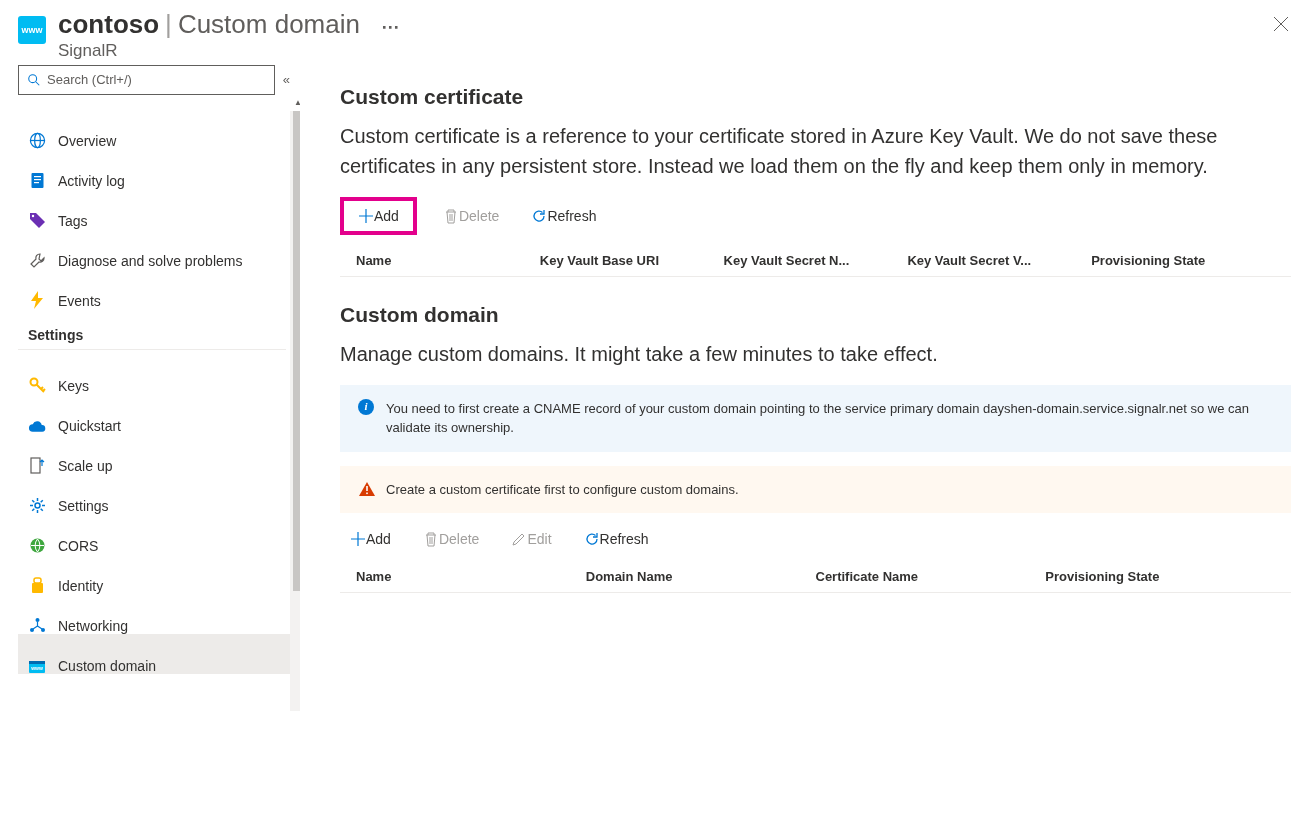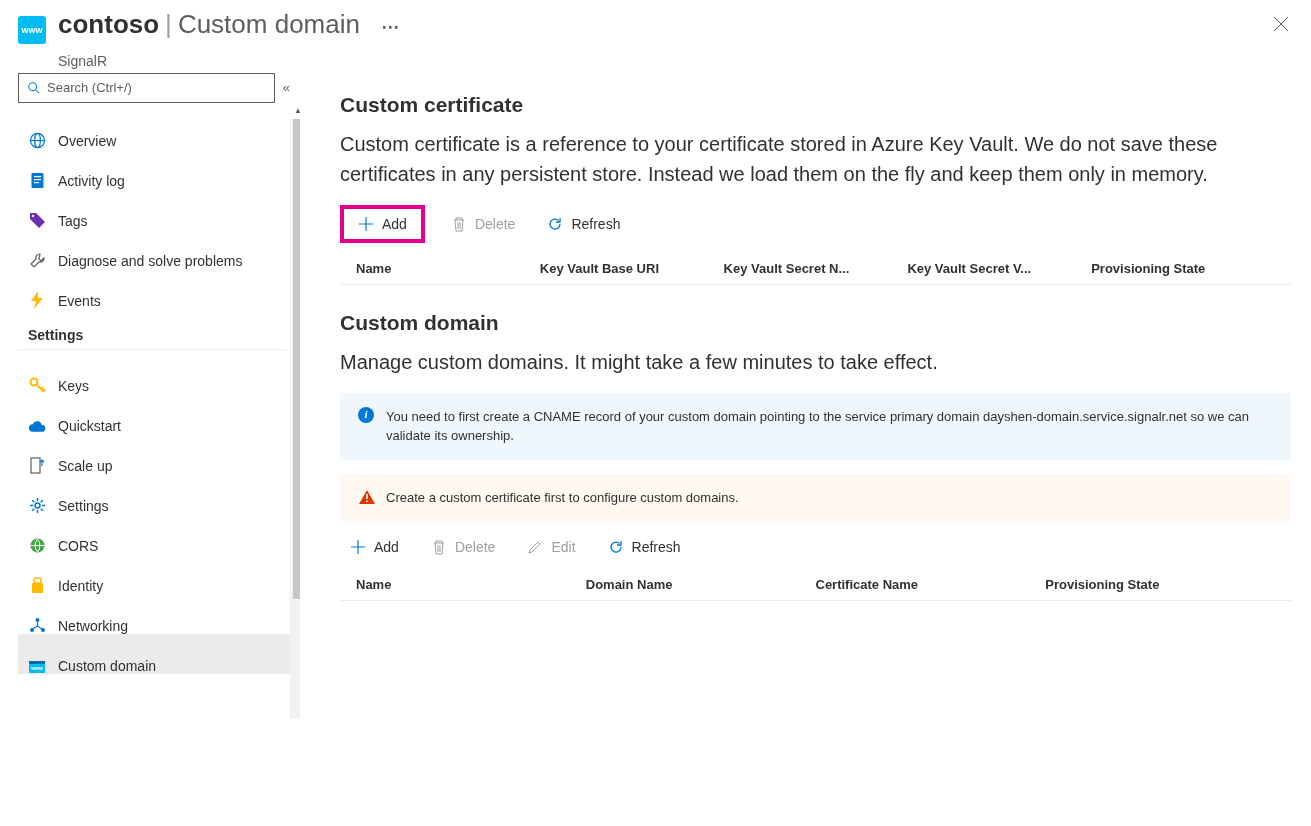--- a/index.html
+++ b/index.html
@@ -4,44 +4,44 @@
 <style>
 html,body{margin:0;padding:0;font-family:"Segoe UI",-apple-system,BlinkMacSystemFont,sans-serif;background:#fff;color:#323130;height:100vh;overflow:hidden}
 *{box-sizing:border-box}
 .page{display:flex;flex-direction:column;height:100%}
 .header{display:flex;align-items:flex-start;padding:10px 18px 4px 18px}
 .res-icon{width:28px;height:28px;background:#00bcf2;border-radius:3px;margin-right:12px;display:flex;align-items:center;justify-content:center;margin-top:6px;color:#fff;font-size:9px;font-weight:600}
 .title-wrap{flex:1}
 .title{font-size:26px;font-weight:600;line-height:1.1}
 .title .sep{color:#a19f9d;font-weight:400;margin:0 6px}
 .title .sub{font-weight:400;color:#605e5c}
-.subtitle{font-size:14px;color:#605e5c;margin-top:14px}
+.subtitle{font-size:17px;color:#605e5c;margin-top:2px}
 .dots{font-size:18px;color:#605e5c;margin-left:14px;margin-top:6px;cursor:pointer}
 .close-x{font-size:18px;color:#605e5c;cursor:pointer;padding:4px;margin-top:2px}
 .body{display:flex;flex:1;overflow:hidden}
 .sidebar{width:300px;padding:0 10px 0 18px;overflow:hidden;position:relative}
-.side-top{display:flex;align-items:center;gap:8px;margin-bottom:6px}
+.side-top{display:flex;align-items:center;gap:8px;margin-bottom:14px}
 .search{flex:1;border:1px solid #605e5c;height:30px;display:flex;align-items:center;padding:0 8px;gap:6px;font-size:13px;color:#605e5c}
 .search svg{width:14px;height:14px}
 .collapse-btn{font-size:13px;color:#605e5c;cursor:pointer}
 .nav{margin-top:4px}
 .nav-item{display:flex;align-items:flex-end;gap:12px;height:40px;padding:0 10px;font-size:14px;color:#323130;cursor:pointer}
 .nav-item.selected{background:#edebe9}
 .nav-item.active-highlight{background:#f3f2f1}
 .nav-item .ic{width:18px;display:flex;justify-content:center}
 .section-label{font-size:14px;font-weight:600;color:#323130;padding:12px 10px 6px 10px;border-bottom:1px solid #edebe9;margin:6px 4px 4px 0}
 .scroll-track{position:absolute;right:-6px;top:46px;width:16px;height:600px;background:#f3f2f1}
 .scroll-thumb{position:absolute;left:3px;top:0;width:10px;height:480px;background:#c8c6c4}
 .scroll-arrow{position:absolute;left:0;width:16px;height:16px;display:flex;align-items:center;justify-content:center;font-size:8px;color:#605e5c}
 .scroll-arrow.up{top:-16px}
 .content{flex:1;padding:20px 20px 20px 40px;overflow-y:auto}
 h2{font-size:21px;font-weight:600;margin:0 0 12px 0;color:#323130}
 .desc{font-size:20px;color:#323130;line-height:1.5;margin-bottom:16px}
 .toolbar{display:flex;align-items:center;gap:12px;margin-bottom:10px}
-.tool-btn{display:flex;align-items:center;gap:8px;font-size:14px;padding:4px 10px;cursor:pointer;color:#323130;background:transparent;border:none}
+.tool-btn{display:flex;align-items:center;gap:0;font-size:14px;padding:4px 10px;cursor:pointer;color:#323130;background:transparent;border:none}
 .tool-btn.disabled{color:#a19f9d;cursor:default}
 .tool-btn .ic{width:16px;height:16px;display:flex;align-items:center;justify-content:center}
 .highlight-box{border:4px solid #e3008c;padding:3px 2px;display:inline-flex;margin-right:4px}
 .highlight-box .tool-btn{padding:4px 12px}
 .tbl-head{display:flex;padding:8px 16px;border-bottom:1px solid #edebe9;font-size:13px;font-weight:600;color:#323130}
 .tbl-head .col{flex:1}
 .section2{margin-top:26px}
 .banner{padding:14px 18px;font-size:13px;line-height:1.5;display:flex;gap:10px;margin-bottom:14px}
 .banner.info{background:#eff6fc;color:#323130}
 .banner.warn{background:#fff8f0;color:#323130}

